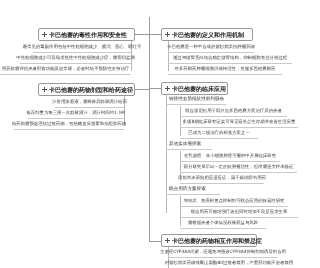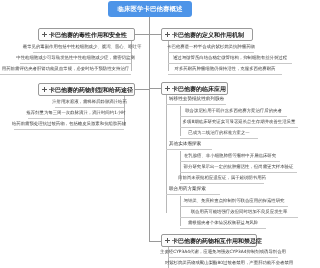--- a/index.html
+++ b/index.html
@@ -64,23 +64,20 @@
     position:absolute;height:10px;display:flex;align-items:center;
     border-bottom:1px solid #c9c9c9;box-sizing:border-box;
   }
   .group-label{font-size:4.6px;color:#2c2c2c;white-space:nowrap;line-height:1;}
 </style>
 </head>
 <body>
 
 <div id="map">
 
-  <div class="root">
-    <span class="root-label">临床医学卡巴他赛概述</span>
-  </div>
 
   <div class="ln v" style="left:149px;top:17px;height:224px;"></div>
 
   <div class="ln h" style="left:135px;top:34px;width:14px;"></div>
   <div class="branch" style="left:38px;top:28px;width:97px;">
     <span class="plus"></span>
     <span class="branch-label">卡巴他赛的毒性作用和安全性</span>
   </div>
 
   <div class="ln v light" style="left:131px;top:41px;height:30px;"></div>

